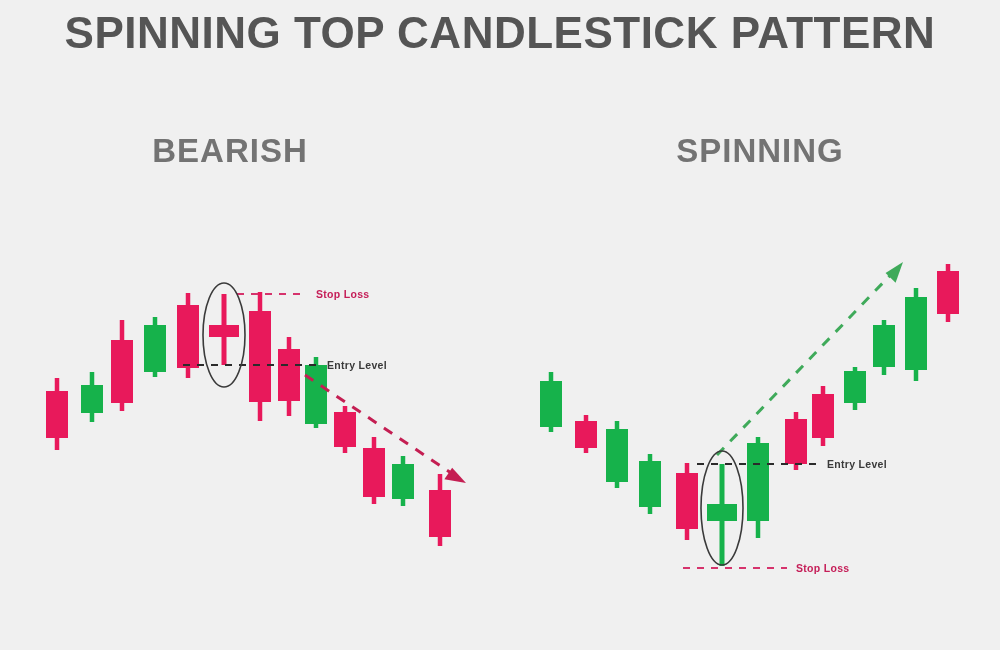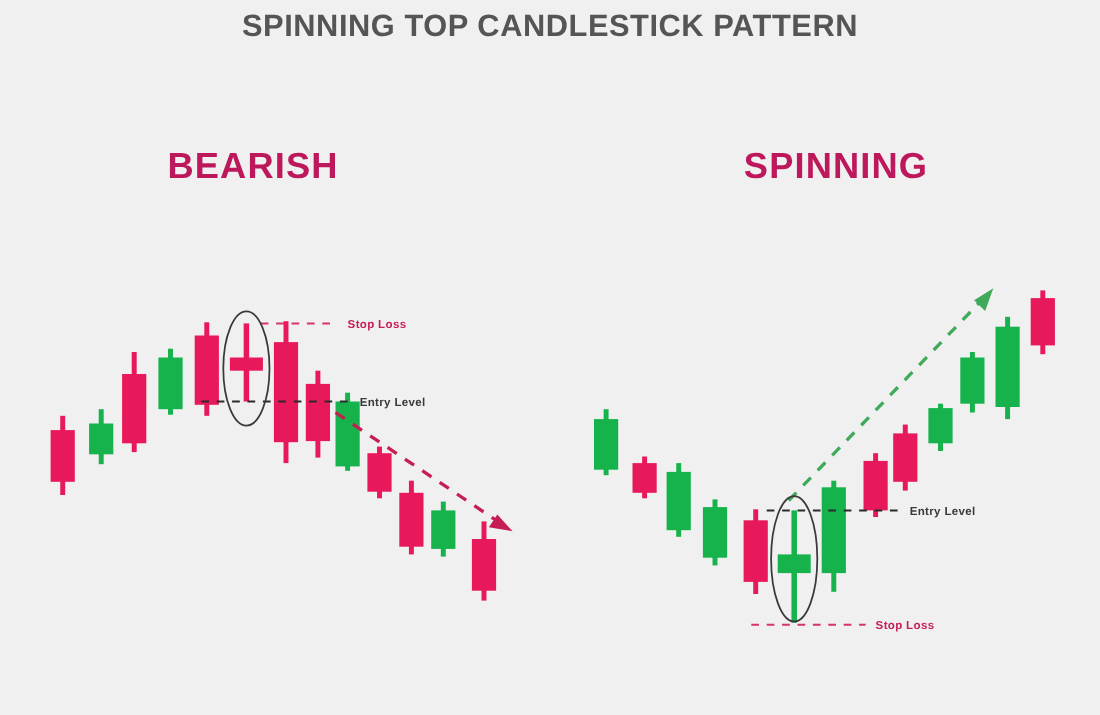--- a/index.html
+++ b/index.html
@@ -7,29 +7,29 @@
     width:1000px;height:650px;
     background:#f0f0f0;
     font-family:"Liberation Sans", sans-serif;
     overflow:hidden;
     position:relative;
   }
   #stage{position:absolute;inset:0;}
   .page-title{
     position:absolute;top:8px;left:0;width:1000px;
     text-align:center;
-    font-size:28px;font-weight:bold;
+    font-size:44px;font-weight:bold;
     letter-spacing:0.5px;
     color:#555555;
   }
   .panel-title{
     position:absolute;
     font-size:33px;font-weight:bold;
     letter-spacing:1px;
-    color:#be185d;
+    color:#737373;
     text-align:center;
   }
   #bearish-title{top:132px;left:60px;width:340px;}
   #bullish-title{top:132px;left:590px;width:340px;}
   svg{position:absolute;top:0;left:0;}
   .anno-label{
     font-family:"Liberation Sans", sans-serif;
     font-size:10.5px;
     font-weight:bold;
     letter-spacing:0.3px;

